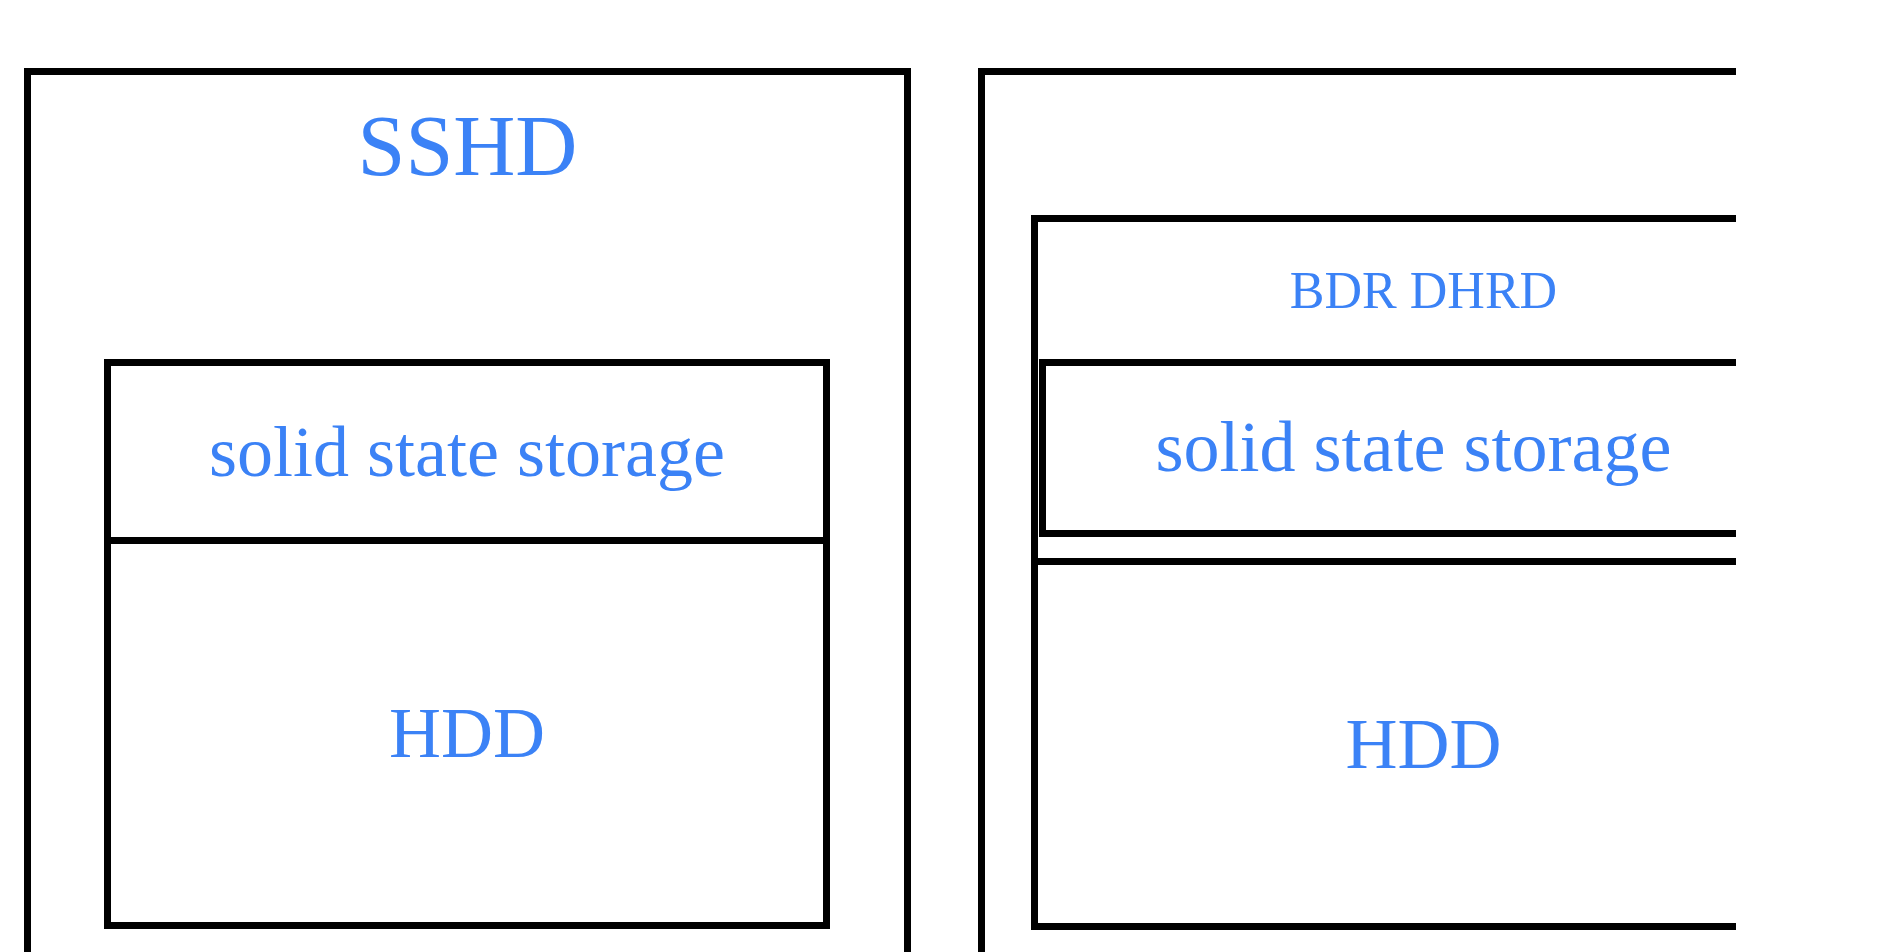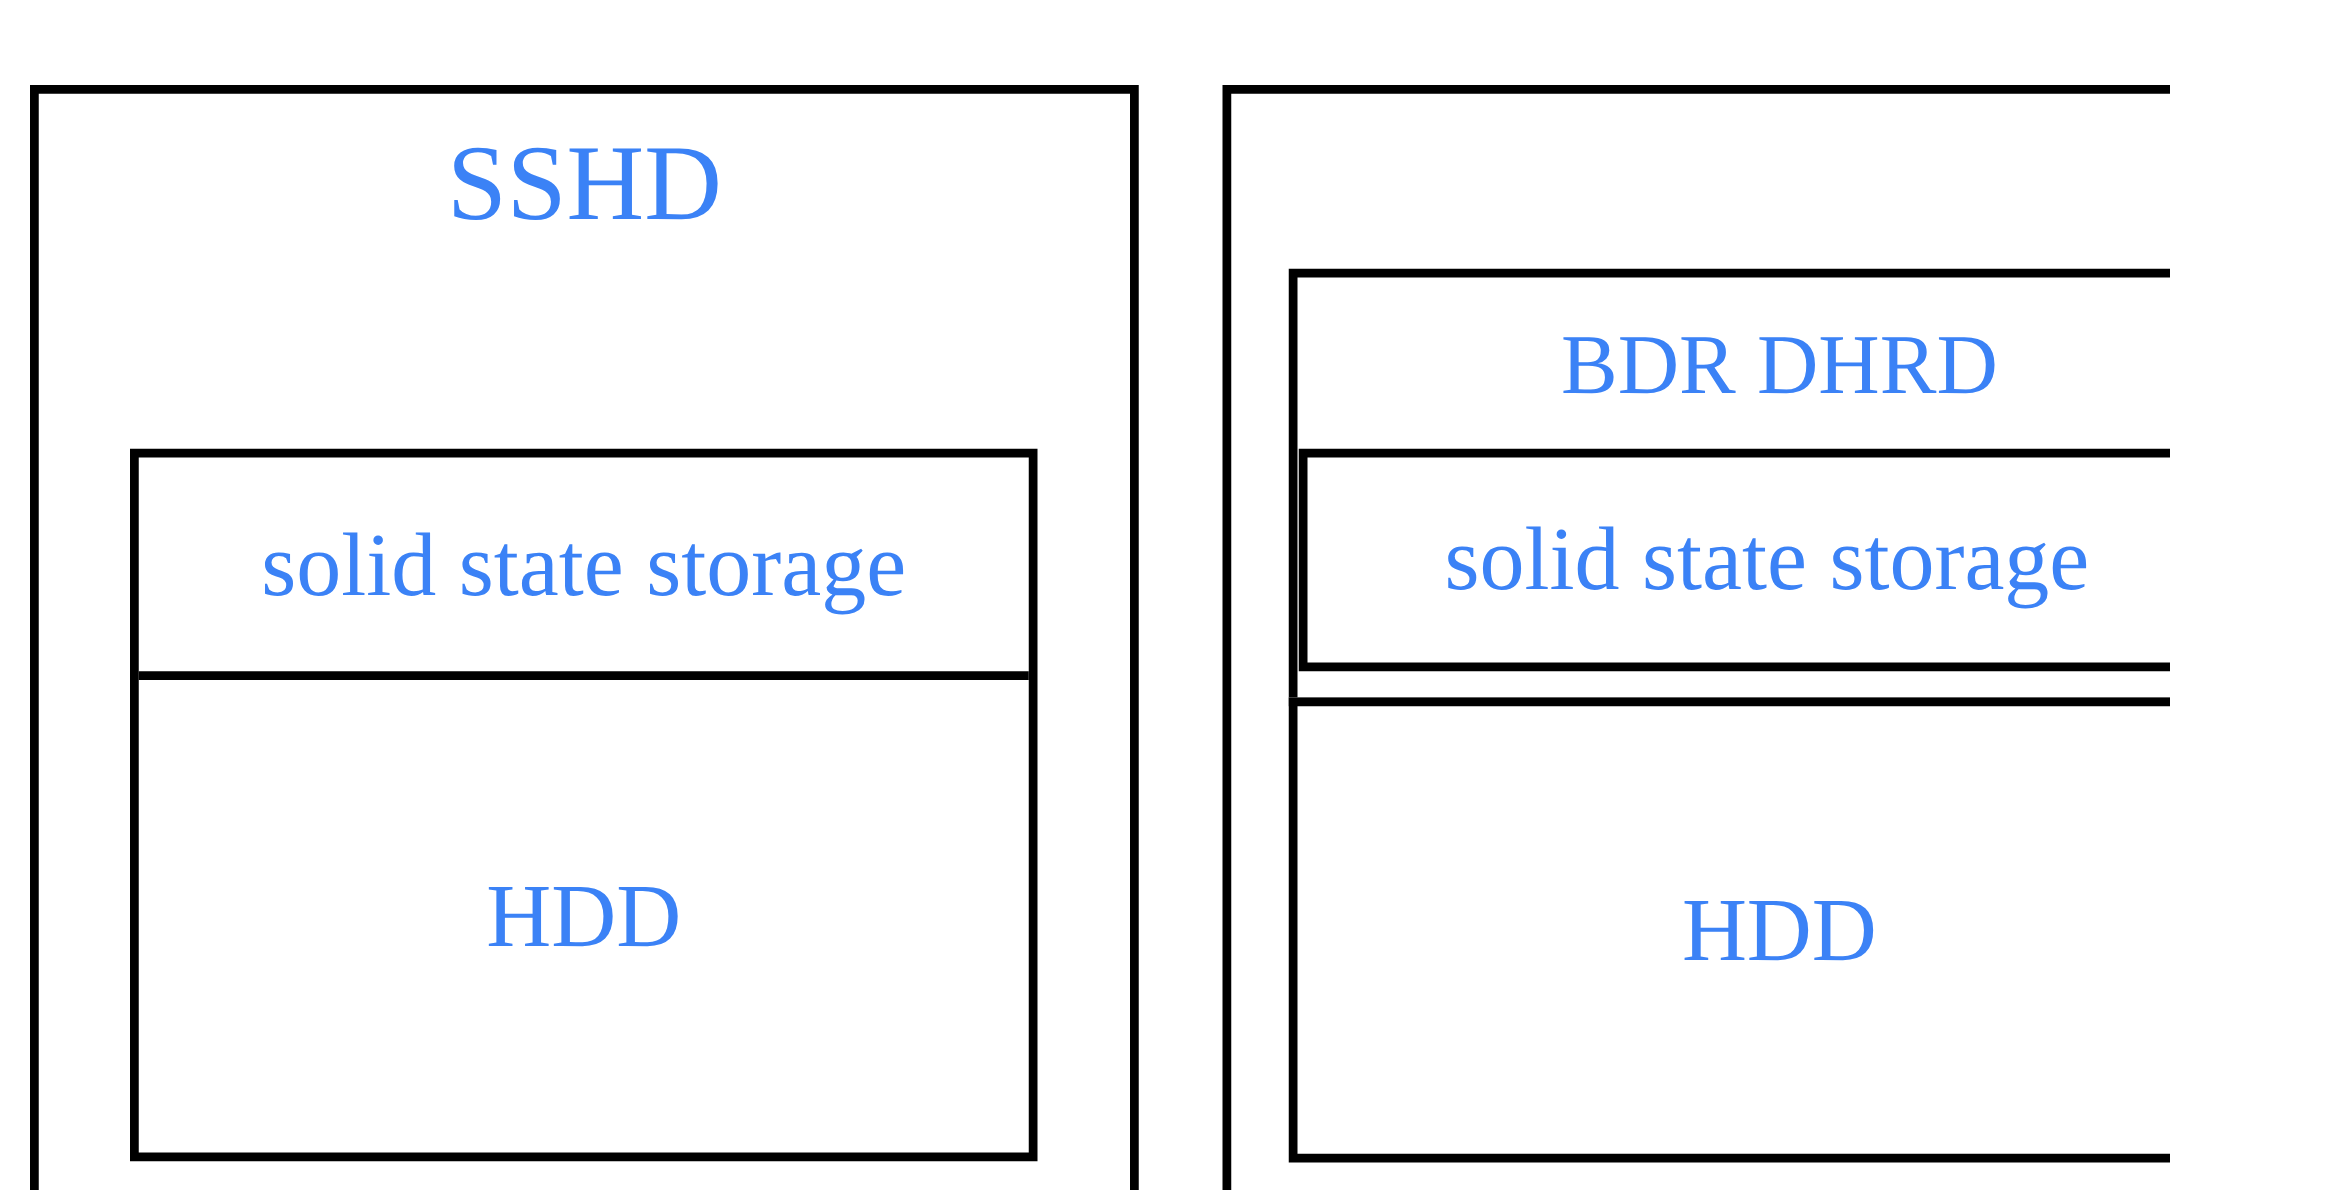--- a/index.html
+++ b/index.html
@@ -69,21 +69,21 @@
   
   .bdr-box {
     left: 46px; top: 140px;
     width: 785px; height: 350px;
   }
   .bdr-title {
     height: 137px;
     display: flex;
     align-items: center;
     justify-content: center;
-    font-size: 68px;
+    font-size: 52px;
     line-height: 1;
     white-space: nowrap;
   }
   .bdr-row {
     position: absolute;
     left: 8px; top: 137px;
     width: 742px; height: 178px;
     display: flex;
   }
   .ram-box {

